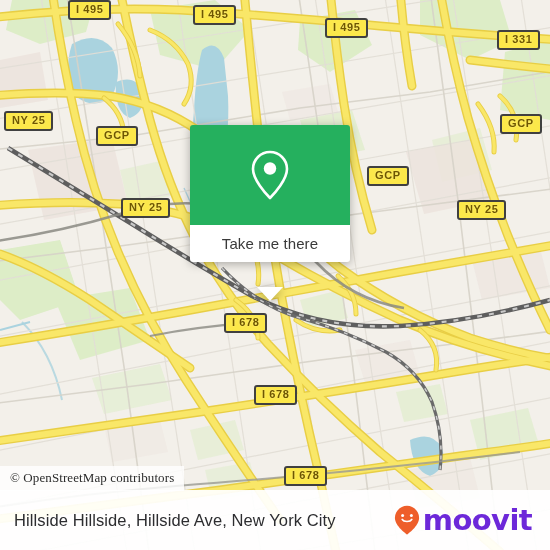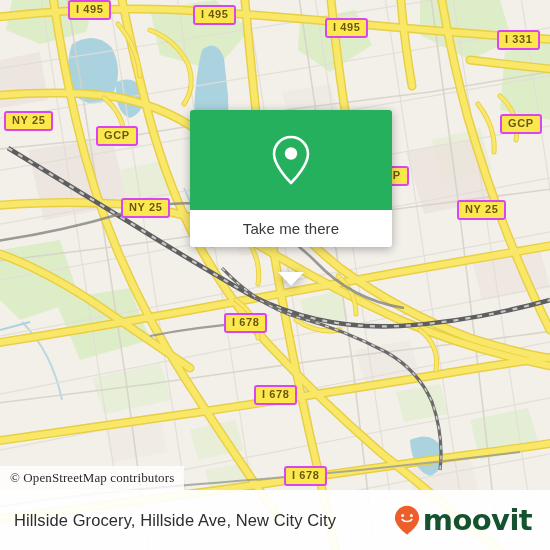--- a/index.html
+++ b/index.html
@@ -11,36 +11,36 @@
   #app{position:relative;width:550px;height:550px;overflow:hidden;background:#F3F0EA;}
 
   
   #map{position:absolute;inset:0;background:#F3F0EA;}
   #map svg{display:block;width:550px;height:550px;}
 
   
   .shield{
     position:absolute;
     background:#FCE84A;
-    border:2px solid #d946ef;
+    border:2px solid #404040;
     border-radius:3px;
     color:#6E5600;
     font-weight:bold;
     font-size:11px;
     letter-spacing:.6px;
     padding:1px 6px 2px 6px;
     line-height:13px;
     white-space:nowrap;
     font-family:"Liberation Sans", sans-serif;
     text-shadow:0 0 2px rgba(255,255,255,.35);
   }
 
   
   #popup{
-    position:absolute;left:190px;top:110px;width:202px;
+    position:absolute;left:190px;top:125px;width:160px;
     filter:drop-shadow(0 2px 5px rgba(0,0,0,.30));
   }
   #popup .green{
     background:#25B05E;
     height:100px;
     border-radius:3px 3px 0 0;
     display:flex;align-items:center;justify-content:center;
   }
   #popup .pin-icon{width:46px;height:52px;display:block;}
   #popup .white{
@@ -81,21 +81,21 @@
   }
   #footer .title{
     flex:1;
     color:#2D2D30;font-size:16.5px;letter-spacing:.1px;
     font-family:"Liberation Sans", sans-serif;
     white-space:nowrap;
   }
   #brand{display:flex;align-items:center;gap:3px;}
   #brand .mark{width:26px;height:30px;display:block;}
   #brand .word{
-    color:#14532d;font-size:29px;font-weight:bold;letter-spacing:-.6px;
+    color:#6d28d9;font-size:29px;font-weight:bold;letter-spacing:-.6px;
     font-family:"DejaVu Sans", sans-serif;line-height:30px;
   }
 </style>
 </head>
 <body>
 
 <div id="app">
 
   <div id="map">
     <svg viewBox="0 0 550 550" xmlns="http://www.w3.org/2000/svg">
@@ -284,21 +284,21 @@
     </div>
     <div class="white">
       <span class="label">Take me there</span>
     </div>
     <div class="tail"></div>
   </div>
 
   <div id="attribution">© OpenStreetMap contributors</div>
 
   <div id="footer">
-    <span class="title">Hillside Grocery, Hillside Ave, New City City</span>
+    <span class="title">Hillside Hillside, Hillside Ave, New York City</span>
     <div id="brand">
       <svg class="mark" viewBox="0 0 26 30">
         <path d="M13,0.8 C6.3,0.8 0.9,6.2 0.9,12.9 C0.9,21.2 13,29.4 13,29.4 C13,29.4 25.1,21.2 25.1,12.9 C25.1,6.2 19.7,0.8 13,0.8 Z" fill="#EE5E2A"></path>
         <circle cx="8.6" cy="10.4" r="1.5" fill="#FFFFFF"></circle>
         <circle cx="17.4" cy="10.4" r="1.5" fill="#FFFFFF"></circle>
         <path d="M8.2,14.4 C9.8,17.2 16.2,17.2 17.8,14.4" fill="none" stroke="#FFFFFF" stroke-width="1.7" stroke-linecap="round"></path>
       </svg>
       <span class="word">moovit</span>
     </div>
   </div>

